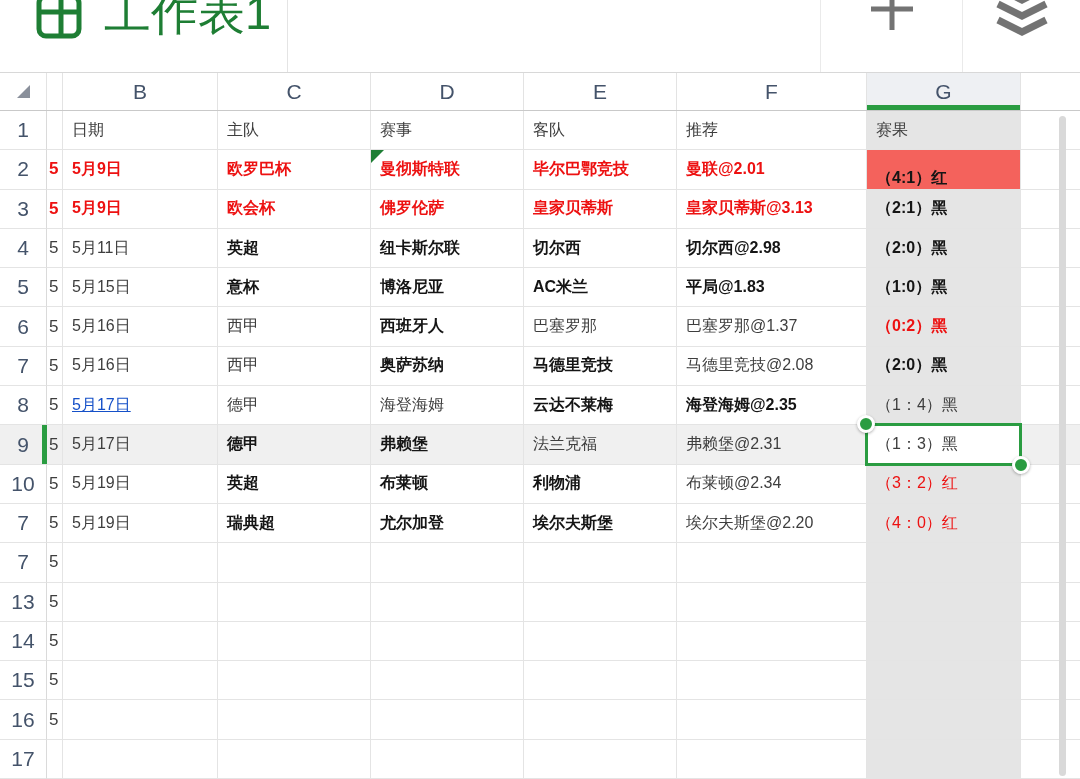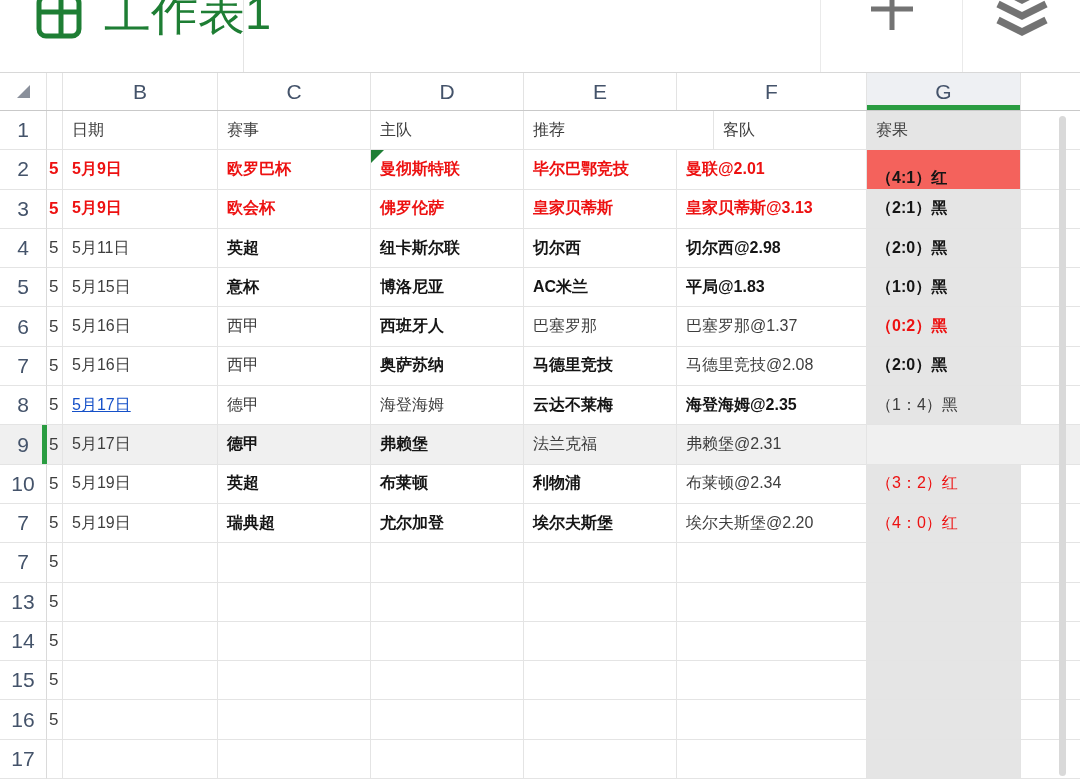--- a/index.html
+++ b/index.html
@@ -1,20 +1,20 @@
 <!DOCTYPE html>
 <html style="--brand: #1e7e34; --accent: #2a9c41; --red: #ed1111; --salmon: #f4625c;"><head>
 <meta charset="utf-8">
 <style>
   html,body{margin:0;padding:0;}
   body{width:1080px;height:779px;overflow:hidden;background:#fff;
        font-family:"Liberation Sans","DejaVu Sans",sans-serif;position:relative;}
   
   .topbar{position:relative;height:72px;background:#fff;border-bottom:1px solid #d8d8d8;overflow:hidden;}
-  .sheet-tab{position:absolute;left:0;top:0;width:244px;height:72px;border-right:1px solid #e4e4e4;
+  .sheet-tab{position:absolute;left:0;top:0;width:288px;height:72px;border-right:1px solid #e4e4e4;
              display:flex;align-items:flex-start;padding-left:36px;box-sizing:border-box;}
   .tab-icon{margin-top:-7px;}
   .tab-label{font-size:47px;line-height:1.05;margin:-12px 0 0 22px;color:var(--brand);white-space:nowrap;}
   .tb-btn{position:absolute;top:0;height:72px;display:flex;justify-content:center;align-items:flex-start;
           border-left:1px solid #eaeaea;background:#fff;}
   .btn-add{left:820px;width:142px;}
   .btn-stack{left:962px;width:118px;}
   .btn-add svg{margin-top:-13px;}
   .btn-stack svg{margin-top:-20px;}
   
@@ -122,31 +122,31 @@
     <div class="grow">
       <div class="rowhdr">
         <span>1</span>
       </div>
       <div class="cell c0">
         <span></span>
       </div>
       <div class="cell c1">
         <span>日期</span>
       </div>
+      <div class="cell c3">
+        <span>主队</span>
+      </div>
       <div class="cell c2">
         <span>赛事</span>
       </div>
-      <div class="cell c3">
-        <span>主队</span>
+      <div class="cell c4">
+        <span>客队</span>
       </div>
       <div class="cell c5">
         <span>推荐</span>
-      </div>
-      <div class="cell c4">
-        <span>客队</span>
       </div>
       <div class="cell c6 gcol">
         <span>赛果</span>
       </div>
       <div class="cell c7"></div>
     </div>
     <div class="grow">
       <div class="rowhdr">
         <span>2</span>
       </div>
@@ -351,20 +351,26 @@
         <span>德甲</span>
       </div>
       <div class="cell c3 bold hl">
         <span>弗赖堡</span>
       </div>
       <div class="cell c4 hl">
         <span>法兰克福</span>
       </div>
       <div class="cell c5 hl">
         <span>弗赖堡@2.31</span>
+      </div>
+      <div class="cell c6 gcol selcell">
+        <span>（1：3）黑</span>
+        <span class="selbox"></span>
+        <span class="handle tl"></span>
+        <span class="handle br"></span>
       </div>
       <div class="cell c7 hl"></div>
     </div>
     <div class="grow">
       <div class="rowhdr">
         <span>10</span>
       </div>
       <div class="cell c0">
         <span>5</span>
       </div>

